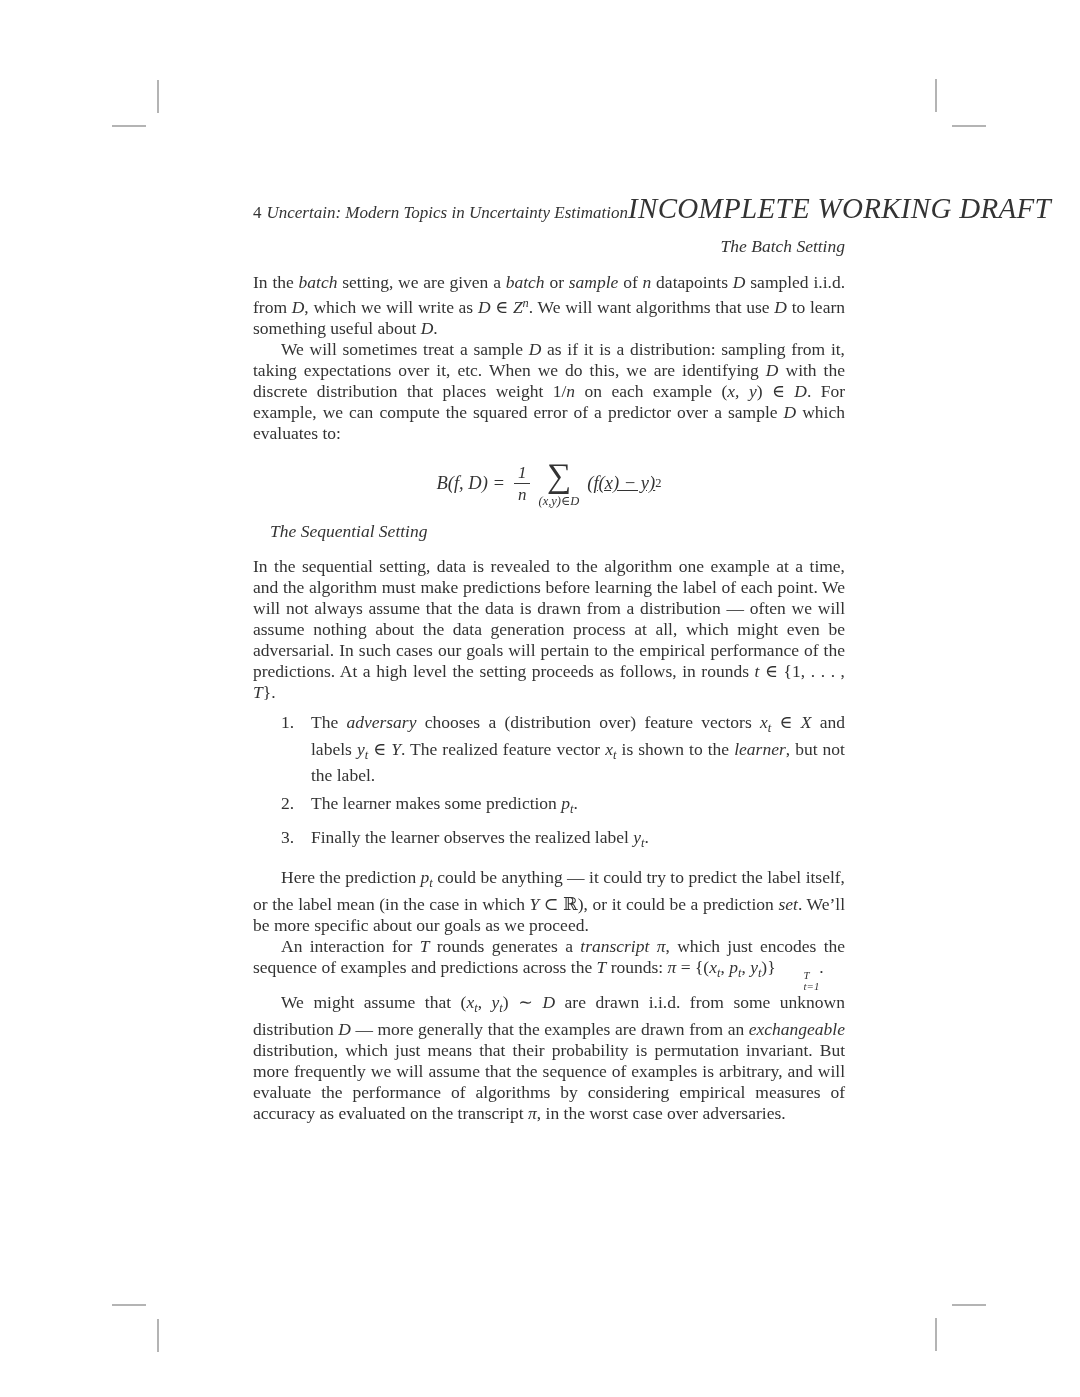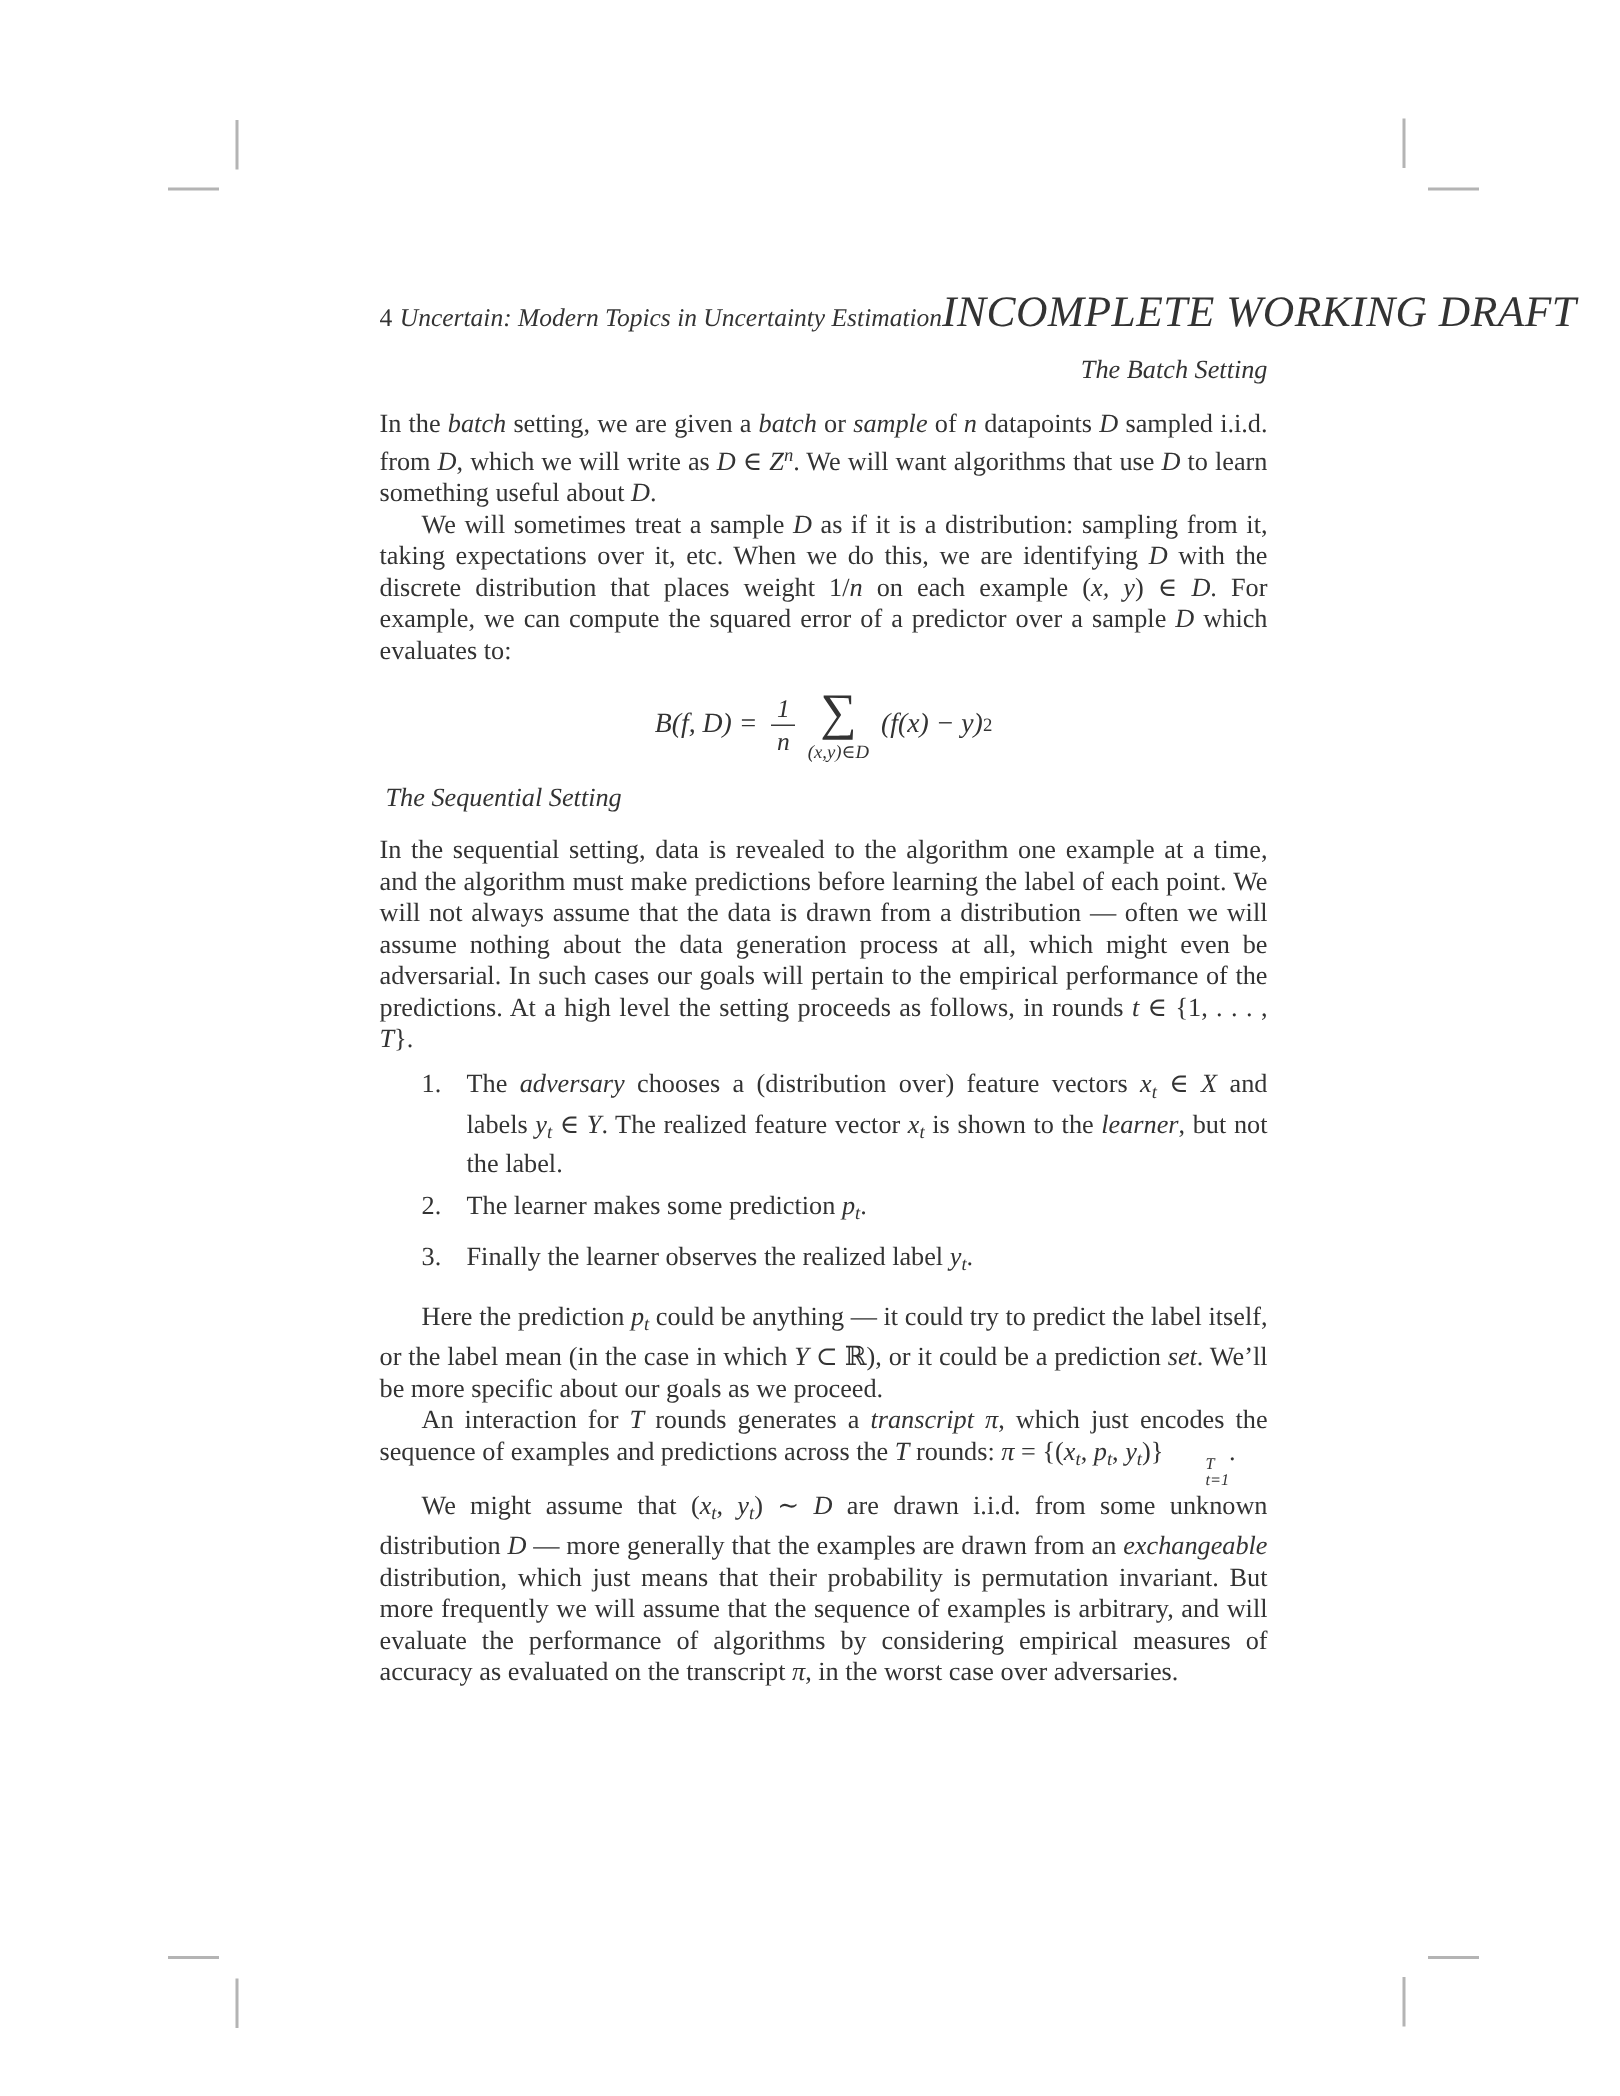--- a/index.html
+++ b/index.html
@@ -30,21 +30,21 @@
     line-height: 21px;
   }
   
   .hdr { display: flex; align-items: baseline; white-space: nowrap; overflow: visible; line-height: 30px; height: 30px; }
   .hdr .hnum   { font-size: 17px; }
   .hdr .htitle { font-style: italic; font-size: 17px; margin-left: 5px; }
   .hdr .hdraft { font-style: italic; font-size: 29px; letter-spacing: 0.3px; }
 
   h2 { font-style: italic; font-weight: normal; font-size: 17.5px; line-height: 21px; }
   h2.h-batch { margin: 13px 0 15px 0; text-align: right; }
-  h2.h-seq   { margin: 0 0 14px 4px; }
+  h2.h-seq   { margin: 0 0 14px 17px; }
 
   p { margin: 0; text-align: justify; }
   p.ind { text-indent: 28px; }
 
   .i   { font-style: italic; }
   .sub { font-style: italic; font-size: 71%; vertical-align: -0.3em; }
   .sup { font-style: italic; font-size: 71%; vertical-align: 0.5em; }
   .ss  { display: inline-flex; flex-direction: column; align-items: flex-start;
          font-style: italic; font-size: 62%; line-height: 1.05; vertical-align: -0.55em; }
 
@@ -52,21 +52,21 @@
   .eq { display: flex; justify-content: center; align-items: center;
         margin: 16px 0 14px 0; font-size: 18.5px; line-height: 1; }
   .eq .lhs { font-style: italic; margin-right: 9px; text-align: center; }
   .frac { display: inline-flex; flex-direction: column; align-items: center;
           font-style: italic; font-size: 17px; line-height: 1.15; margin-right: 8px; }
   .frac .fn { padding: 0 4px 1px 4px; border-bottom: 1.3px solid #3a3a3a; }
   .frac .fd { padding-top: 1px; }
   .sum { display: inline-flex; flex-direction: column; align-items: center; margin-right: 8px; }
   .sum .sym  { font-size: 34px; line-height: 0.95; font-style: normal; }
   .sum .ssub { font-size: 12.5px; font-style: italic; margin-top: 2px; }
-  .eqbody { font-style: italic; }
+  .eqbody { font-style: italic; text-decoration: underline; }
   .eqexp  { font-style: normal; font-size: 12.5px; vertical-align: 0.65em; }
 
   
   .plist { list-style: none; margin: 9px 0 13px 0; padding: 0; }
   .plist li { display: flex; margin: 0 0 7px 28px; }
   .plist li:last-child { margin-bottom: 0; }
   .plist .lnum  { width: 30px; flex: none; }
   .plist .ltext { flex: 1; text-align: justify; }
 </style>
 </head>

